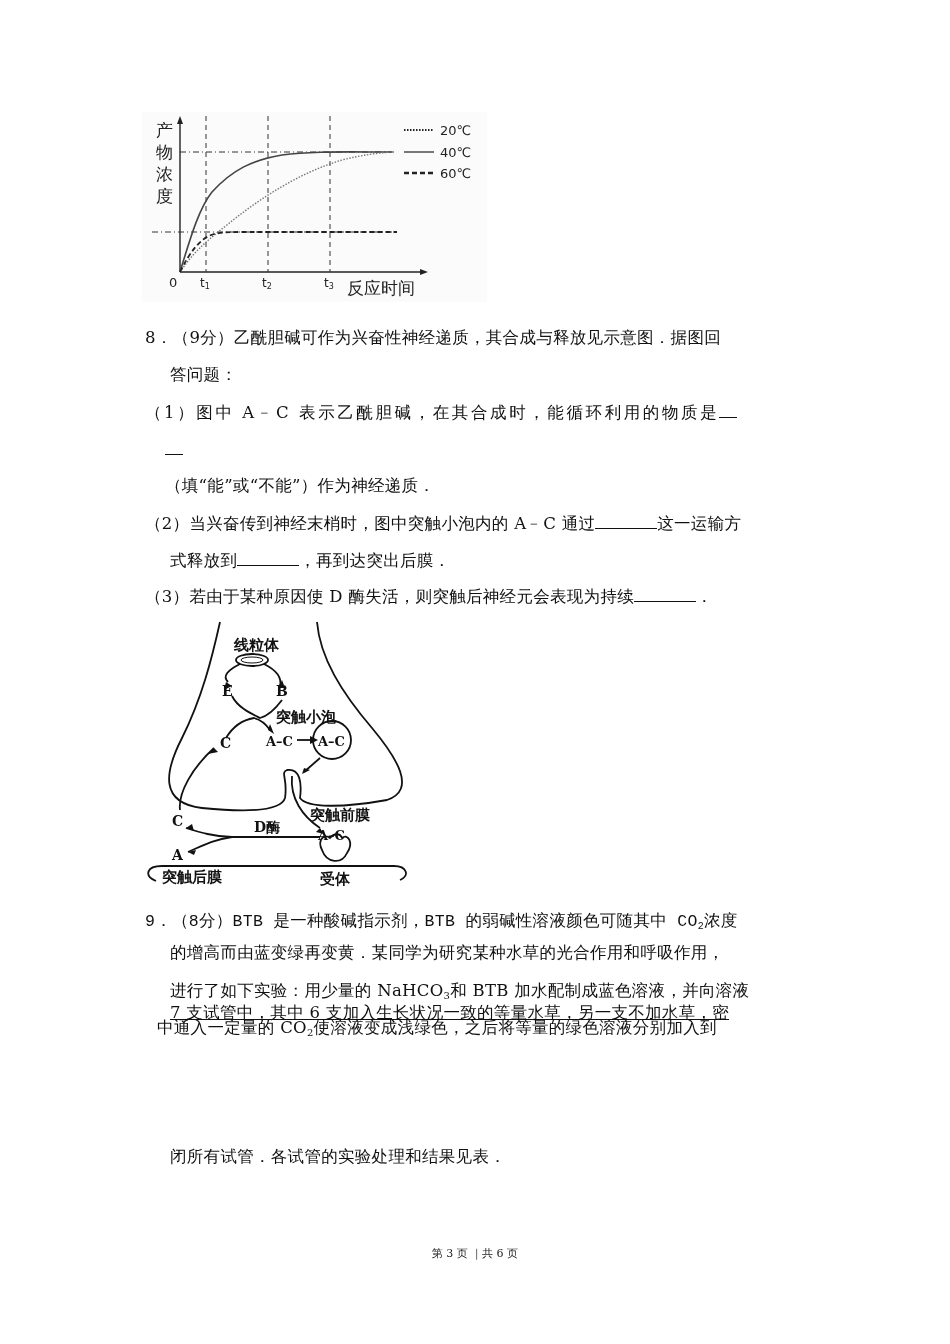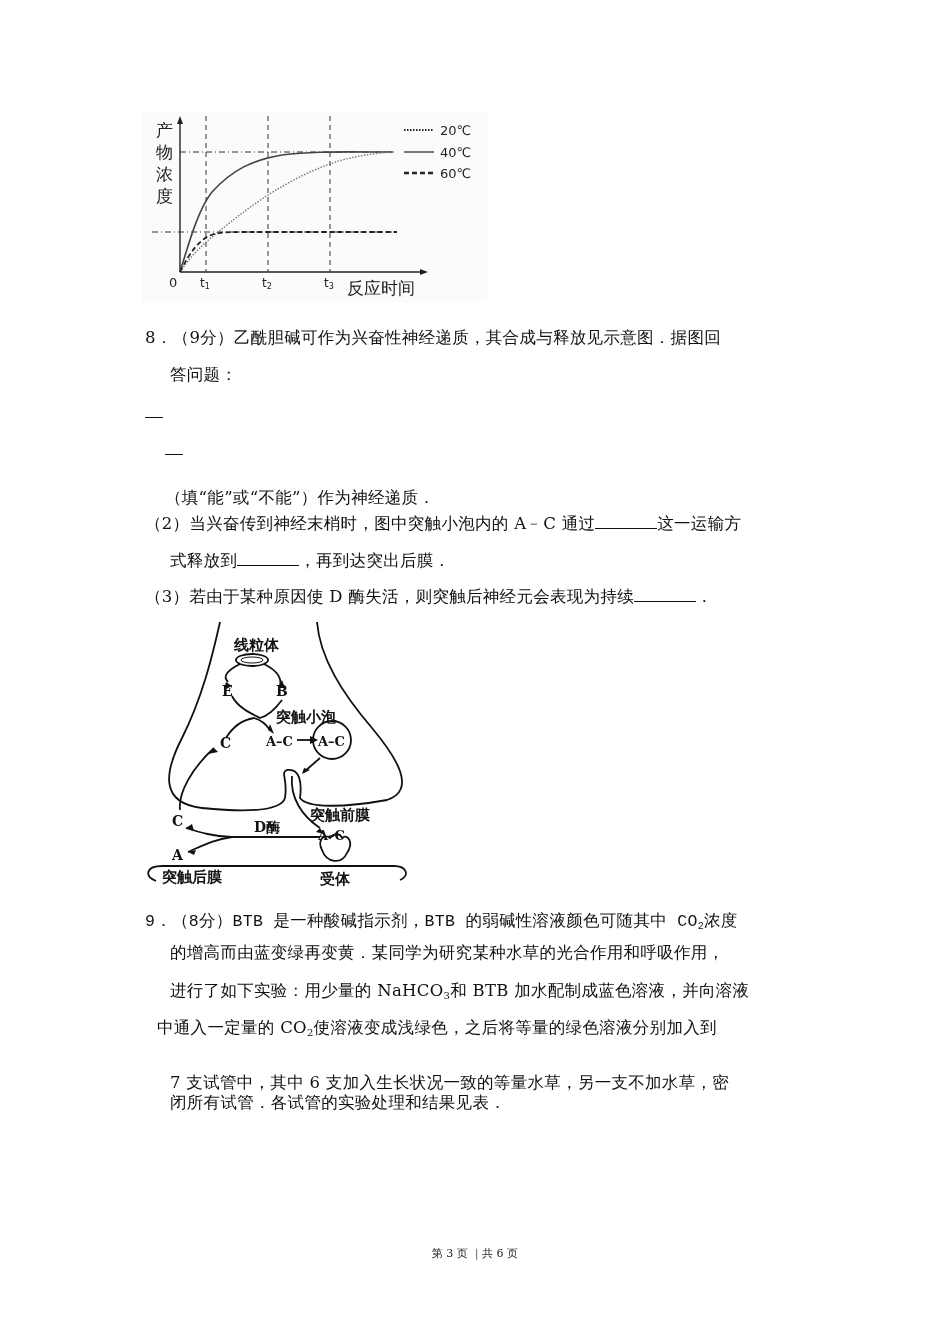--- a/index.html
+++ b/index.html
@@ -62,26 +62,26 @@
       <line x1="262" y1="61" x2="292" y2="61" stroke="#222" stroke-width="2.4" stroke-dasharray="5,3"></line>
       <text x="298" y="66" font-size="13" fill="#222">60℃</text>
     </g>
   </svg>
 </div>
 
 <div class="line" style="left:145px; top:328px;">8．（9分）乙酰胆碱可作为兴奋性神经递质，其合成与释放见示意图．据图回</div>
 <div class="line" style="left:170px; top:365px;">答问题：</div>
 
 <div class="line" style="left:145px; top:401px; letter-spacing:2.6px;">
-  <span class="blank" style="width:18px;"></span>
+  <span>（1）图中 A﹣C 表示乙酰胆碱，在其合成时，能循环利用的物质是</span><span class="blank" style="width:18px;"></span>
 </div>
 <div class="line" style="left:165px; top:438px;">
   <span class="blank" style="width:18px;"></span>
 </div>
-<div class="line" style="left:165px; top:476px;margin-top:12px;">（填“能”或“不能”）作为神经递质．</div>
+<div class="line" style="left:165px; top:476px;">（填“能”或“不能”）作为神经递质．</div>
 
 <div class="line" style="left:145px; top:512px;">
   <span>（2）当兴奋传到神经末梢时，图中突触小泡内的 A﹣C 通过</span><span class="blank" style="width:62px;"></span><span>这一运输方</span>
 </div>
 <div class="line" style="left:170px; top:549px;">
   <span>式释放到</span><span class="blank" style="width:62px;"></span><span>，再到达突出后膜．</span>
 </div>
 <div class="line" style="left:145px; top:585px;">
   <span>（3）若由于某种原因使 D 酶失活，则突触后神经元会表现为持续</span><span class="blank" style="width:62px;"></span><span>．</span>
 </div>
@@ -150,16 +150,16 @@
 <div class="line" style="left:145px; top:912px;font-family:Liberation Mono, monospace;">
   <span>9．（8分）BTB 是一种酸碱指示剂，BTB 的弱碱性溶液颜色可随其中 CO</span><sub>2</sub><span>浓度</span>
 </div>
 <div class="line" style="left:170px; top:943px;">的增高而由蓝变绿再变黄．某同学为研究某种水草的光合作用和呼吸作用，</div>
 <div class="line" style="left:170px; top:981px;">
   <span>进行了如下实验：用少量的 NaHCO</span><sub>3</sub><span>和 BTB 加水配制成蓝色溶液，并向溶液</span>
 </div>
 <div class="line" style="left:157px; top:1018px;">
   <span>中通入一定量的 CO</span><sub>2</sub><span>使溶液变成浅绿色，之后将等量的绿色溶液分别加入到</span>
 </div>
-<div class="line" style="left:170px; top:1073px;">7 支试管中，其中 6 支加入生长状况一致的等量水草，另一支不加水草，密</div>
-<div class="line" style="left:170px; top:1093px;text-align:center;">闭所有试管．各试管的实验处理和结果见表．</div>
+<div class="line" style="left:170px; top:1003px;text-decoration:underline;">7 支试管中，其中 6 支加入生长状况一致的等量水草，另一支不加水草，密</div>
+<div class="line" style="left:170px; top:1147px;text-align:center;">闭所有试管．各试管的实验处理和结果见表．</div>
 
 <div class="footer">第 3 页 ｜共 6 页</div>
 
 </body></html>

